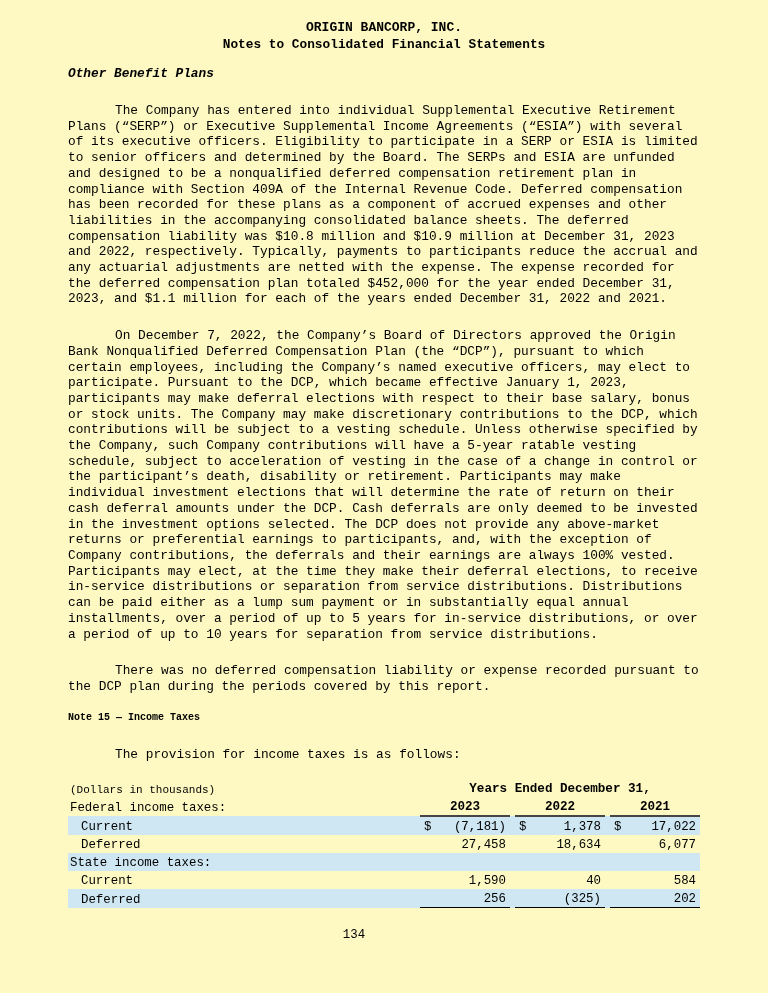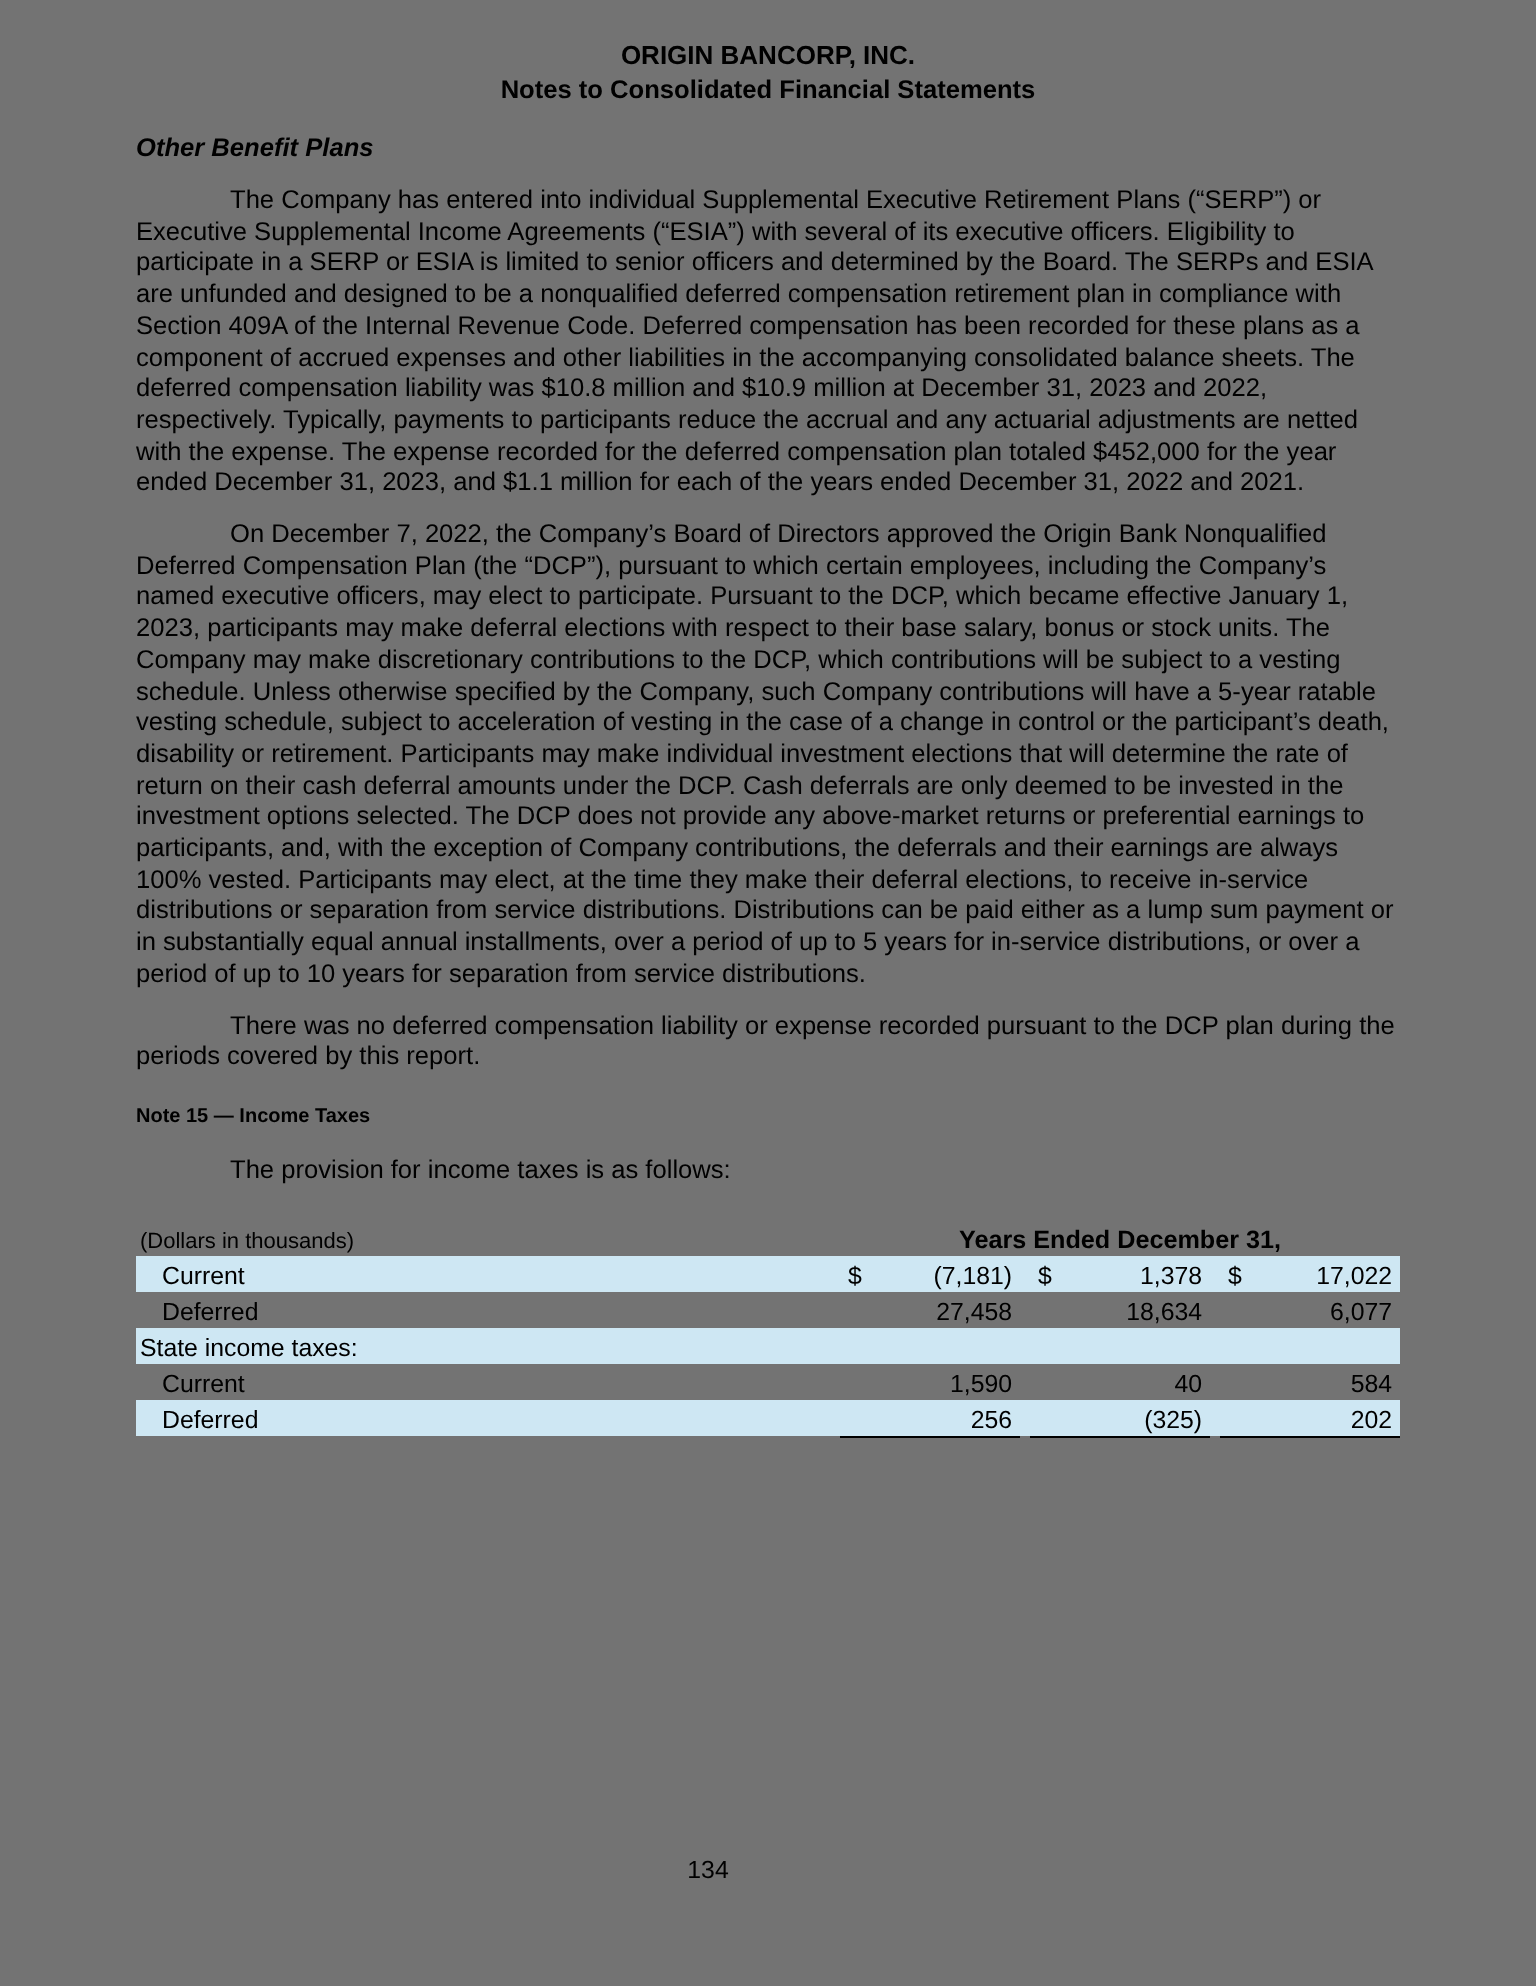--- a/index.html
+++ b/index.html
@@ -4,23 +4,23 @@
 <style>
   html, body {
     margin: 0;
     padding: 0;
     background: #ffffff;
   }
   .page {
     position: relative;
     width: 768px;
     height: 993px;
-    background: #737373;
+    background: #fef9c3;
     color: #000000;
-    font-family: Liberation Sans, sans-serif;
+    font-family: Liberation Mono, monospace;
     overflow: hidden;
     box-sizing: border-box;
     padding: 19px 68px 0 68px;
   }
   .doc-header { text-align: center; }
   .doc-title {
     font-size: 13px;
     font-weight: bold;
     line-height: 17px;
   }
@@ -30,21 +30,21 @@
     line-height: 17px;
   }
   .section-heading {
     margin-top: 13px;
     font-size: 12.8px;
     font-weight: bold;
     font-style: italic;
     line-height: 16px;
   }
   .para {
-    margin: 10px 0 0 0;
+    margin: 21px 0 0 0;
     font-size: 12.8px;
     line-height: 15.7px;
     text-indent: 47px;
     text-align: left;
   }
   .note-heading {
     margin-top: 15px;
     font-size: 10px;
     font-weight: bold;
     line-height: 16px;
@@ -128,20 +128,28 @@
         <col class="c-dollar">
           <col class="c-val">
       </colgroup>
 
       <tbody>
           <tr>
         <td class="units-cell">(Dollars in thousands)</td>
         <td class="period-cell" colspan="8">Years Ended December 31,</td>
       </tr>
 
+      <tr>
+        <td>Federal income taxes:</td>
+        <td class="year-cell" colspan="2">2023</td>
+        <td></td>
+        <td class="year-cell" colspan="2">2022</td>
+        <td></td>
+        <td class="year-cell" colspan="2">2021</td>
+      </tr>
 
       <tr class="shaded">
         <td class="lbl-1">Current</td>
         <td class="dol">$</td>
         <td class="val">(7,181)</td>
         <td></td>
         <td class="dol">$</td>
         <td class="val">1,378</td>
         <td></td>
         <td class="dol">$</td>

